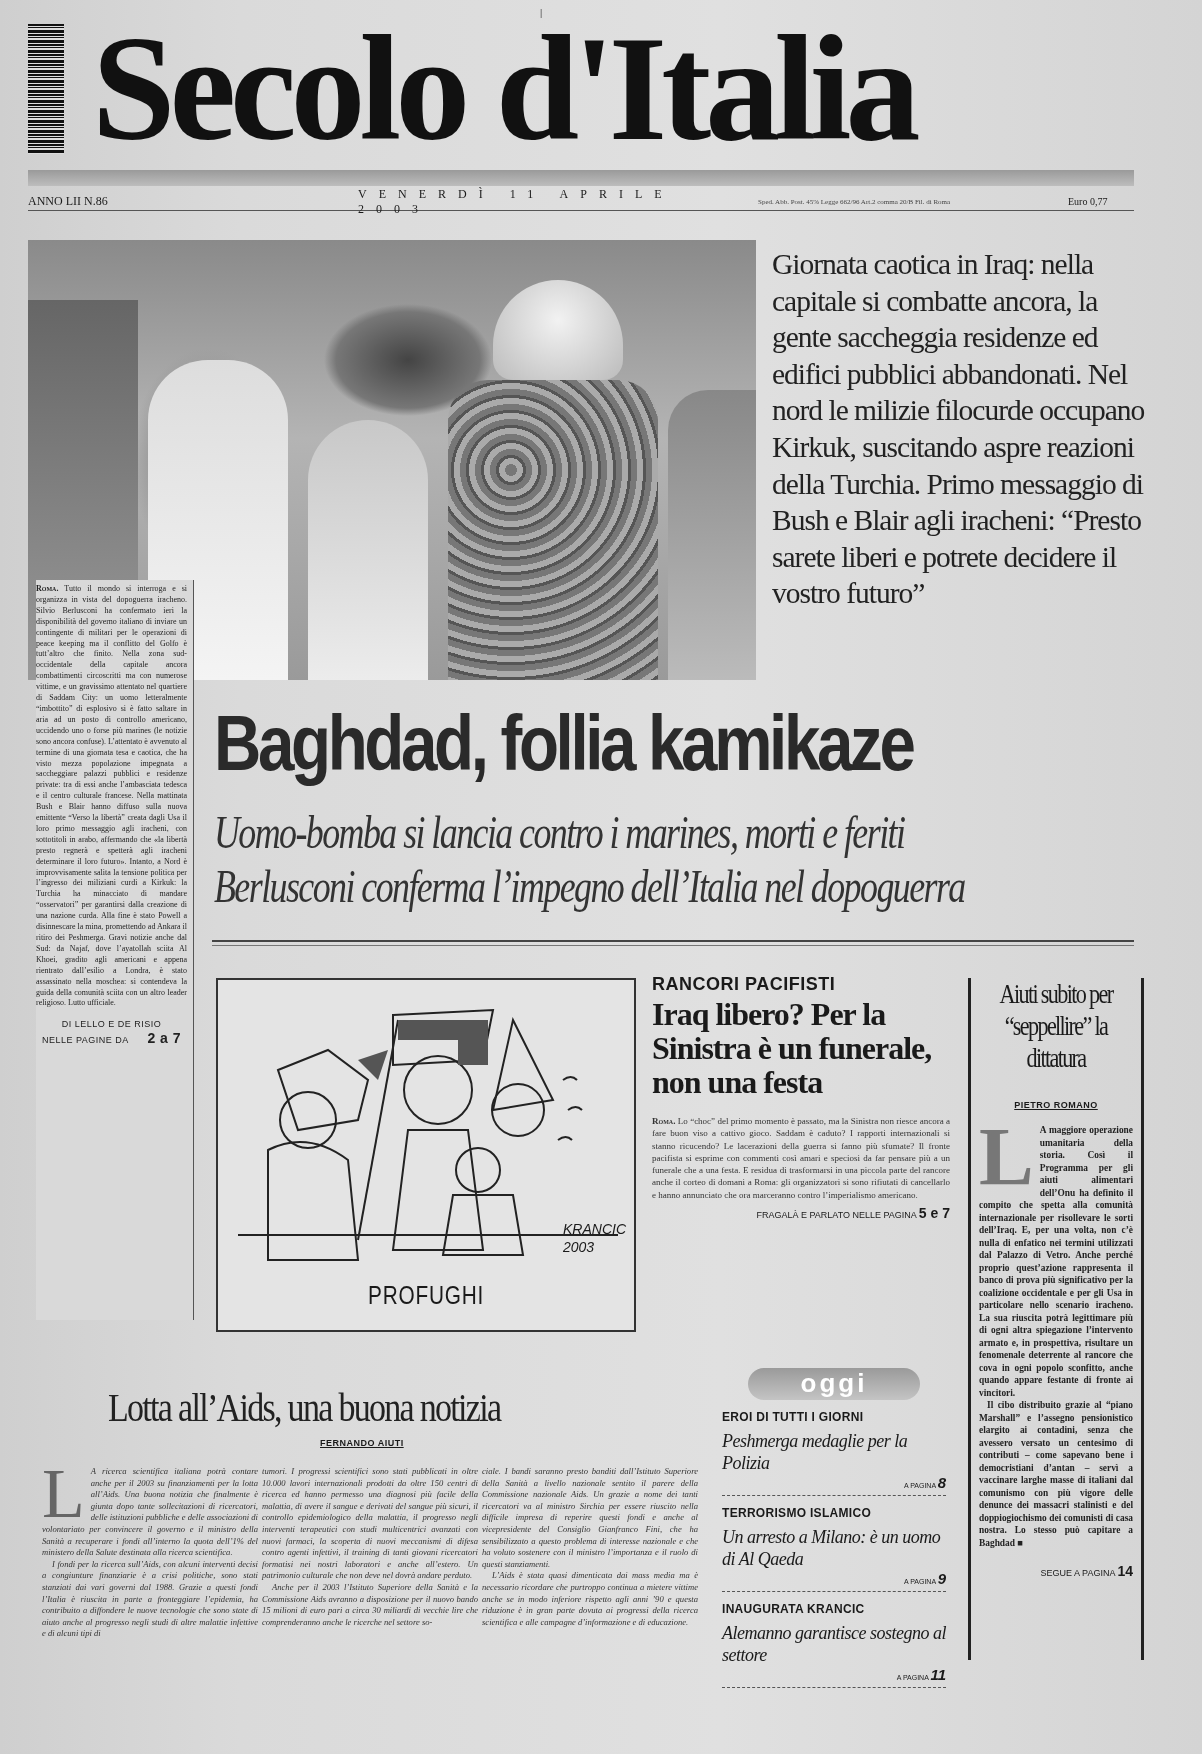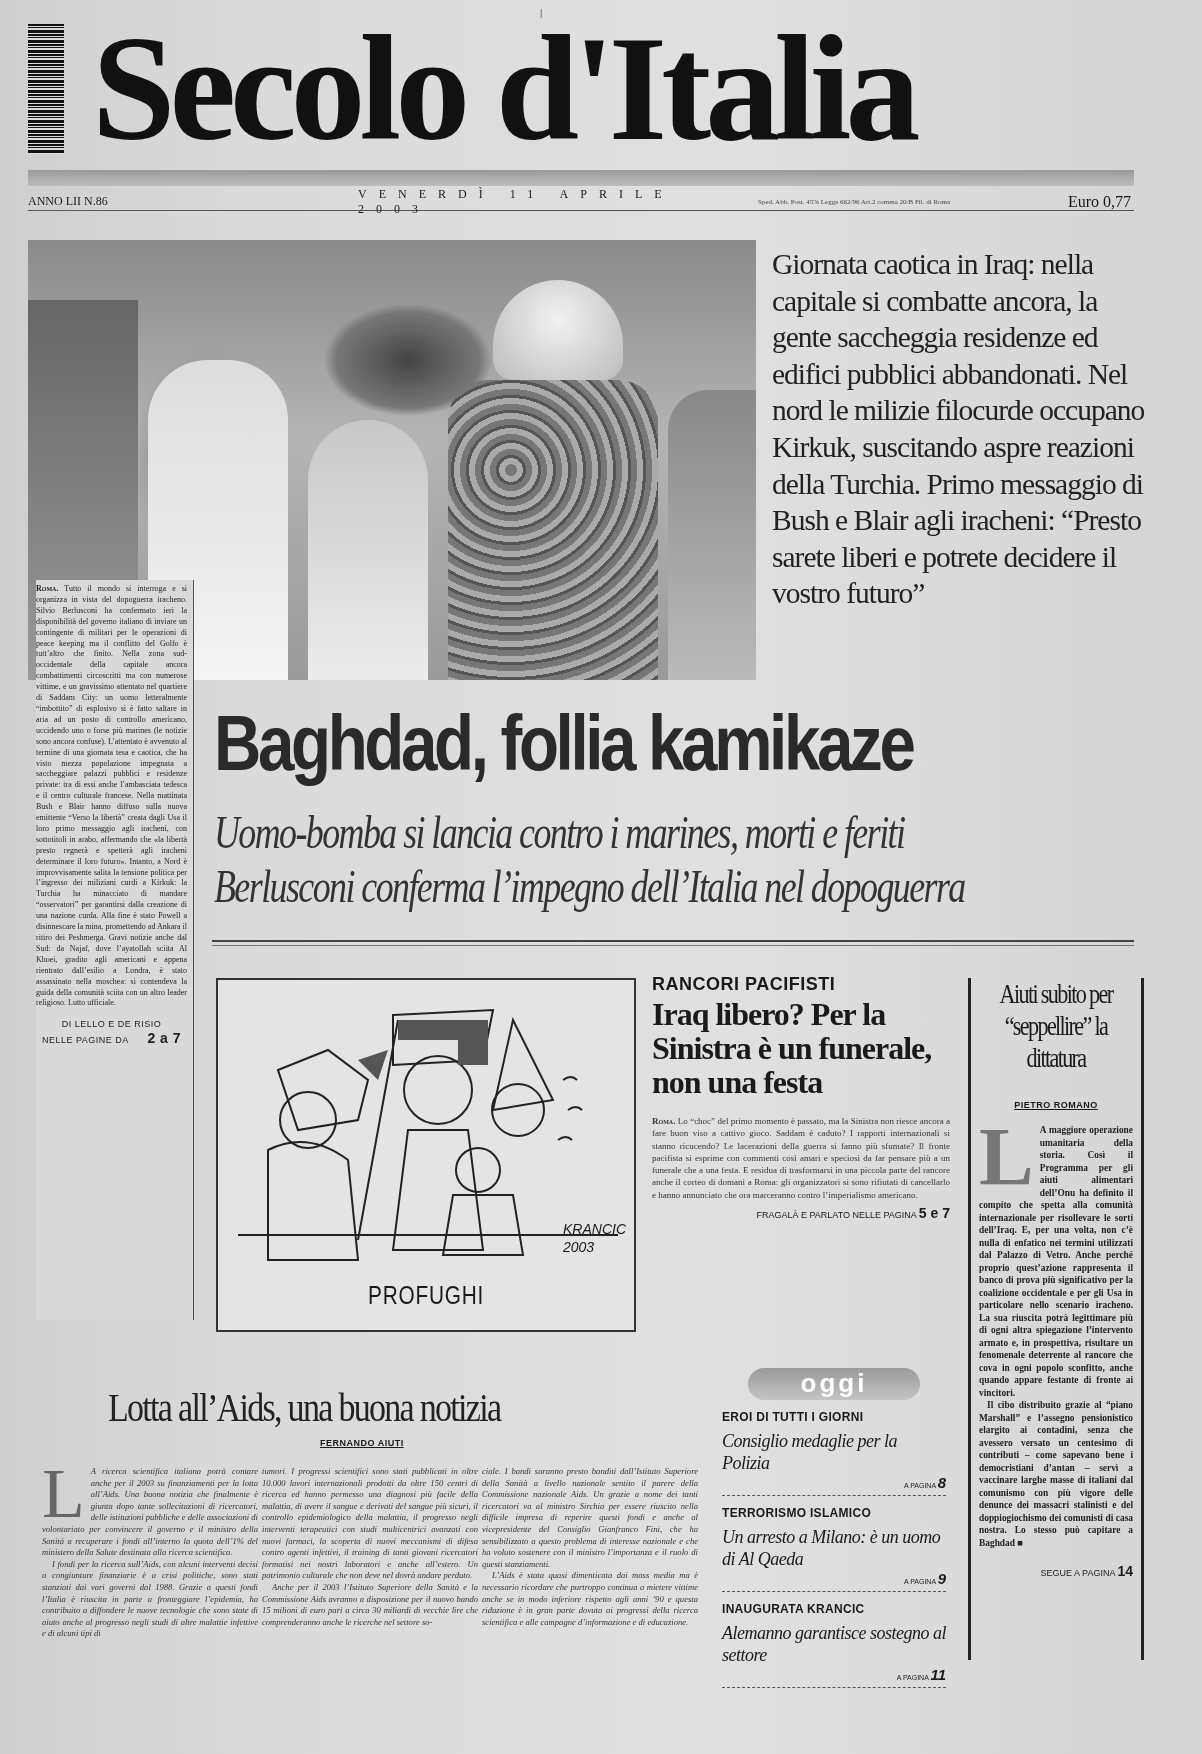--- a/index.html
+++ b/index.html
@@ -7,21 +7,21 @@
   .page { position: absolute; left: 0; top: 0; width: 1202px; height: 1754px; background: linear-gradient(90deg, #cfcfcf 0%, #dadada 20%, #e0e0e0 60%, #d4d4d4 100%); }
   .abs { position: absolute; }
   
   .barcode { left: 28px; top: 24px; width: 36px; height: 130px; background: repeating-linear-gradient(180deg, #111 0 2px, #ddd 2px 3px, #111 3px 4px, #ddd 4px 6px, #111 6px 9px, #ddd 9px 10px); }
   .masthead { left: 92px; top: 8px; font-family: "Liberation Serif", serif; font-weight: bold; font-size: 150px; letter-spacing: -6px; line-height: 160px; color: #111; }
   .rule-band { left: 28px; top: 170px; width: 1106px; height: 16px; background: linear-gradient(#9a9a9a, #bdbdbd); }
   .meta-row { left: 28px; top: 193px; width: 1106px; height: 18px; font-size: 12px; display: flex; align-items: center; border-bottom: 1px solid #555; }
   .meta-row .issue { width: 330px; }
   .meta-row .date { width: 400px; letter-spacing: 12px; }
   .meta-row .postal { font-size: 7px; width: 310px; color: #444; }
-  .meta-row .price { font-size: 16px; }
+  .meta-row .price { font-size: 10px; }
   
   .photo { left: 28px; top: 240px; width: 728px; height: 440px; background:
      radial-gradient(ellipse 70px 90px at 530px 300px, #555 0%, #888 60%, transparent 70%),
      radial-gradient(ellipse 60px 50px at 530px 180px, #eee 0%, #bbb 60%, transparent 70%),
      radial-gradient(ellipse 110px 160px at 180px 220px, #ccc 0%, #999 50%, transparent 70%),
      radial-gradient(ellipse 120px 80px at 380px 120px, #444 0%, #777 60%, transparent 70%),
      linear-gradient(180deg, #8a8a8a, #b4b4b4 45%, #9a9a9a); overflow: hidden; }
   .photo .helmet { position: absolute; left: 465px; top: 40px; width: 130px; height: 100px; border-radius: 65px 65px 20px 20px; background: radial-gradient(circle at 50% 40%, #f2f2f2, #bbb); }
   .photo .soldier { position: absolute; left: 420px; top: 140px; width: 210px; height: 300px; border-radius: 40px 40px 0 0; background: repeating-radial-gradient(circle at 30% 30%, #777 0 6px, #aaa 6px 12px, #555 12px 15px); }
   .photo .crowd1 { position: absolute; left: 120px; top: 120px; width: 140px; height: 320px; border-radius: 60px 60px 0 0; background: linear-gradient(#ddd, #f4f4f4); }
@@ -183,21 +183,21 @@
   </div>
   <div class="abs aids-col aids-c3">
     <p>ciale. I bandi saranno presto banditi dall’Istituto Superiore della Sanità a livello nazionale sentito il parere della Commissione nazionale Aids. Un grazie a nome dei tanti ricercatori va al ministro Sirchia per essere riuscito nella difficile impresa di reperire questi fondi e anche al vicepresidente del Consiglio Gianfranco Fini, che ha sensibilizzato a questo problema di interesse nazionale e che ha voluto sostenere con il ministro l’importanza e il ruolo di questi stanziamenti.</p>
     <p>L’Aids è stata quasi dimenticata dai mass media ma è necessario ricordare che purtroppo continua a mietere vittime anche se in modo inferiore rispetto agli anni ’90 e questa riduzione è in gran parte dovuta ai progressi della ricerca scientifica e alle campagne d’informazione e di educazione.</p>
   </div>
 
   <div class="abs oggi">
     <div class="badge">oggi</div>
     <div class="item">
       <div class="k">EROI DI TUTTI I GIORNI</div>
-      <div class="t">Consiglio medaglie per la Polizia</div>
+      <div class="t">Peshmerga medaglie per la Polizia</div>
       <div class="pg"><span>A PAGINA</span> <b>8</b></div>
     </div>
     <div class="item">
       <div class="k">TERRORISMO ISLAMICO</div>
       <div class="t">Un arresto a Milano: è un uomo di Al Qaeda</div>
       <div class="pg"><span>A PAGINA</span> <b>9</b></div>
     </div>
     <div class="item">
       <div class="k">INAUGURATA KRANCIC</div>
       <div class="t">Alemanno garantisce sostegno al settore</div>

